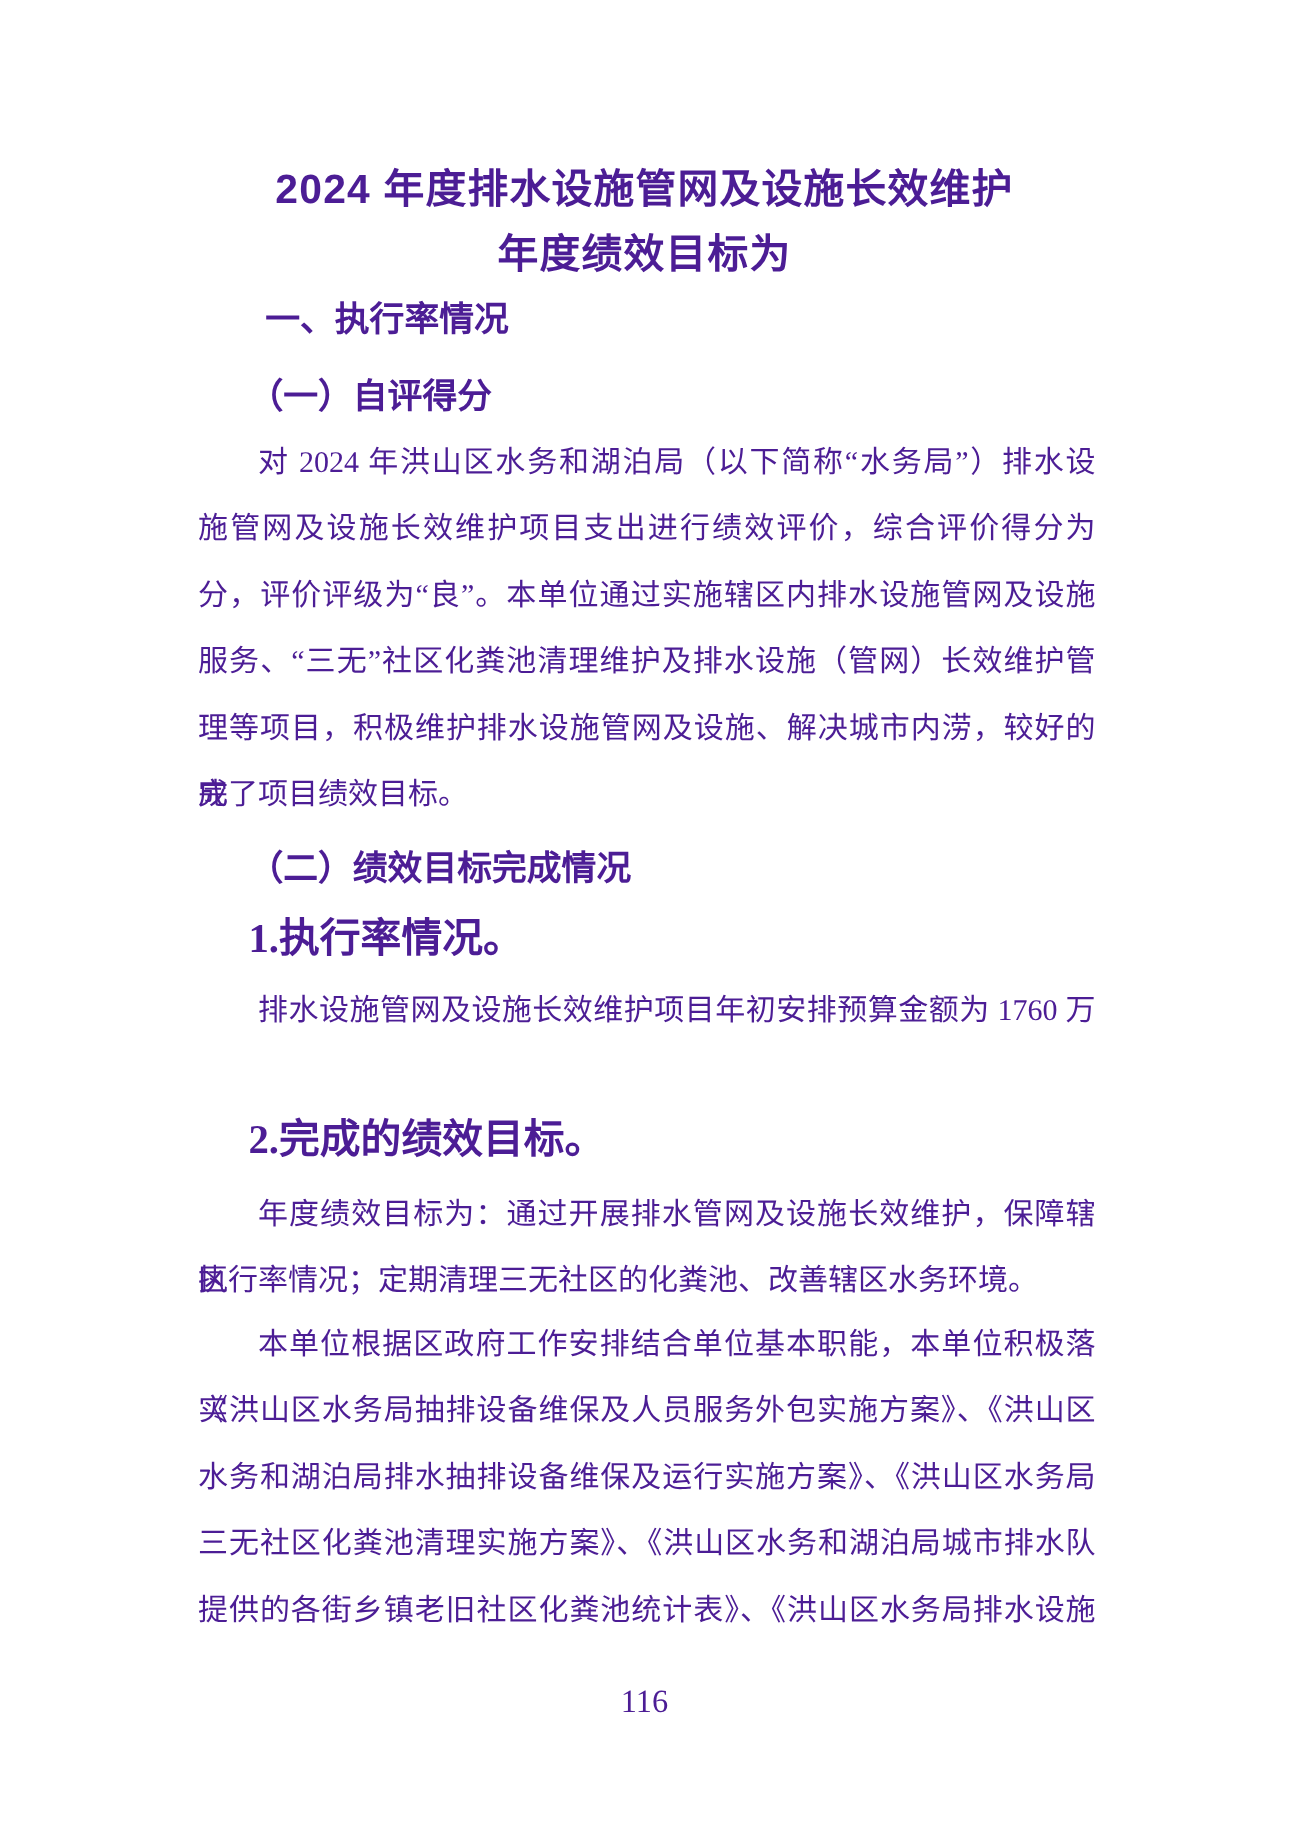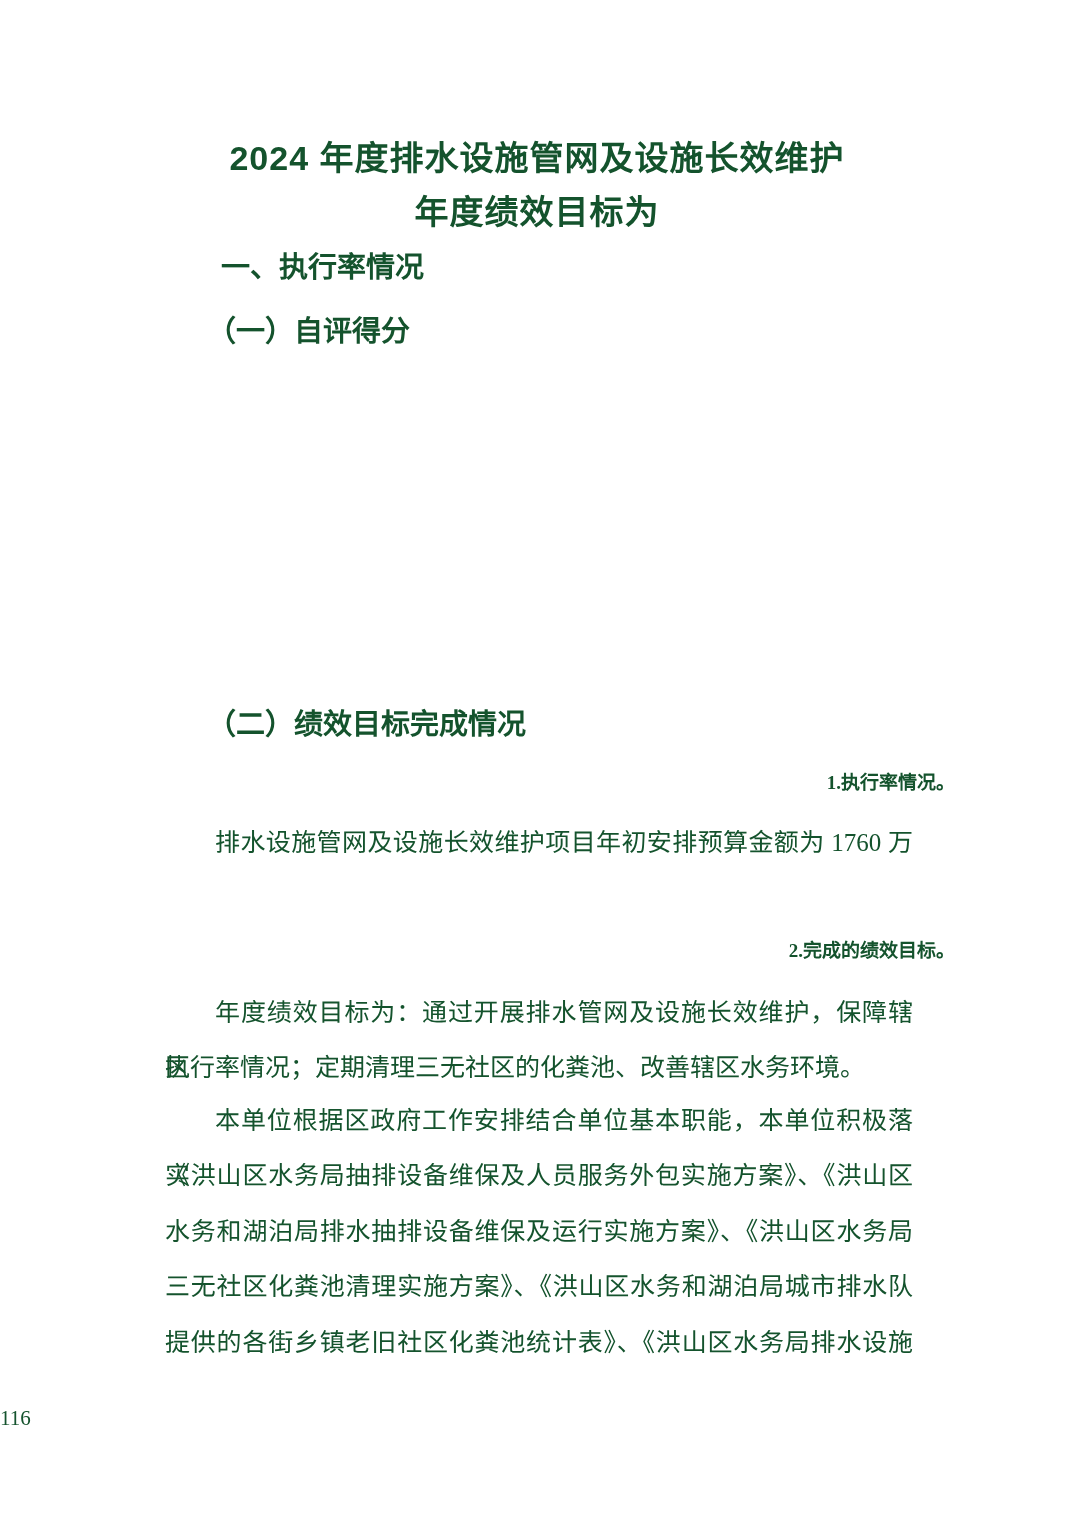--- a/index.html
+++ b/index.html
@@ -5,21 +5,21 @@
   html, body {
     margin: 0;
     padding: 0;
     background: #ffffff;
   }
   .page {
     position: relative;
     width: 1074px;
     height: 1520px;
     background: #ffffff;
-    color: #14532d;
+    color: #4c1d95;
     font-family: "Liberation Serif", "DejaVu Serif", serif;
     overflow: hidden;
   }
   
   .blk {
     position: absolute;
     left: 165px;
     width: 748px;
   }
   
@@ -45,59 +45,67 @@
   
   .h2 {
     font-weight: bold;
     font-size: 29px;
     line-height: 55px;
     padding-left: 42px;
   }
   
   .h3 {
     font-weight: bold;
-    font-size: 19px;
+    font-size: 34px;
     line-height: 55px;
     padding-left: 42px;
-    text-align: right;
   }
   
   .line {
     font-size: 25px;
     height: 55.4px;
     line-height: 55.4px;
   }
   .fill {
     text-align: justify;
     text-align-last: justify;
   }
   .ind {
     text-indent: 50px;
   }
   .page-number {
     position: absolute;
     left: 0;
     width: 1074px;
-    font-size: 21px;
+    text-align: center;
+    font-size: 27px;
     line-height: 24px;
   }
 </style>
 </head>
 <body>
 
 <div class="page">
 
   <div class="doc-title" style="top:131px">2024 年度排水设施管网及设施长效维护</div>
 
   <div class="doc-title" style="top:185px">年度绩效目标为</div>
 
   <div class="blk h1" style="top:240px">一、执行率情况</div>
 
   <div class="blk h2" style="top:304px">（一）自评得分</div>
 
+  <div class="blk" style="top:358px">
+    <div class="line ind fill">对 2024 年洪山区水务和湖泊局（以下简称“水务局”）排水设</div>
+    <div class="line fill">施管网及设施长效维护项目支出进行绩效评价，综合评价得分为</div>
+    <div class="line fill">分，评价评级为“良”。本单位通过实施辖区内排水设施管网及设施</div>
+    <div class="line fill">服务、“三无”社区化粪池清理维护及排水设施（管网）长效维护管</div>
+    <div class="line fill">理等项目，积极维护排水设施管网及设施、解决城市内涝，较好的完</div>
+    <div class="line">成了项目绩效目标。</div>
+  </div>
 
   <div class="blk h2" style="top:697px">（二）绩效目标完成情况</div>
 
   <div class="blk h3" style="top:755px">1.执行率情况。</div>
 
   <div class="blk" style="top:815px">
     <div class="line ind fill">排水设施管网及设施长效维护项目年初安排预算金额为 1760 万</div>
   </div>
 
   <div class="blk h3" style="top:923px">2.完成的绩效目标。</div>

